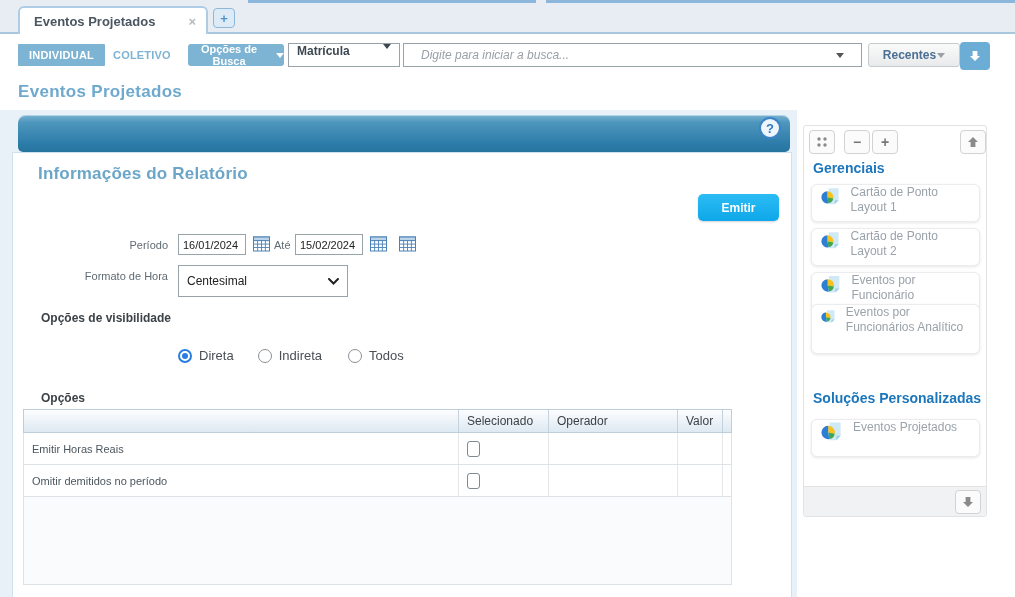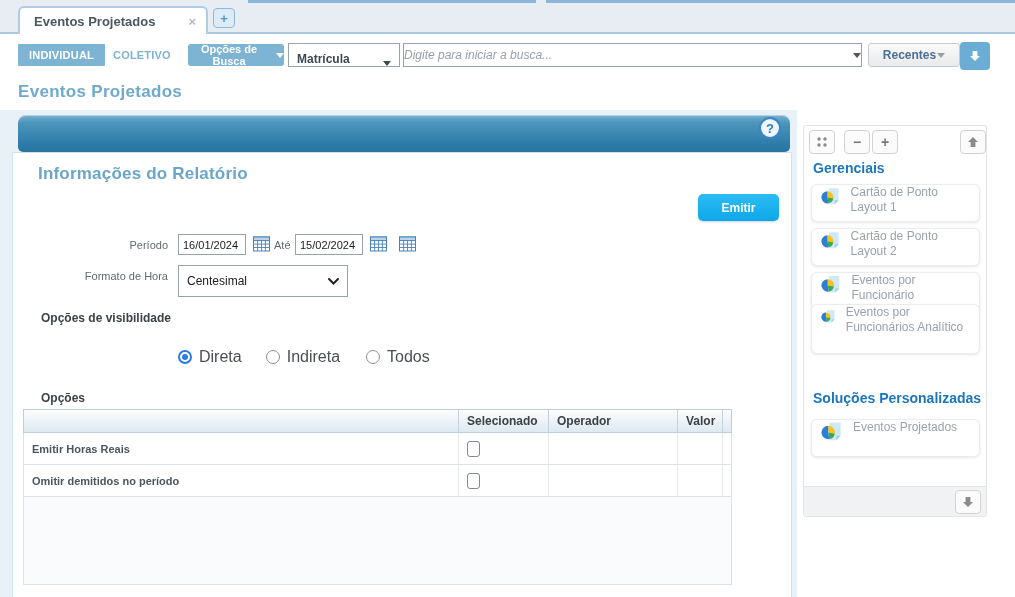--- a/index.html
+++ b/index.html
@@ -26,25 +26,25 @@
   .btn-individual { left:18px; top:10px; width:87px; height:22px; background:#7db3d3; border:none;
                     border-radius:1px; color:#fff; font-size:11px; font-weight:bold; letter-spacing:.2px; cursor:pointer; }
   .lbl-coletivo { left:113px; top:10px; height:22px; line-height:22px; color:#7fb2d3; font-weight:bold;
                   font-size:11px; letter-spacing:.2px; cursor:pointer; }
   .btn-opcoes { left:188px; top:10px; width:96px; height:22px; background:#7db3d3; border:none;
                 border-radius:3px; color:#fff; font-size:11px; font-weight:bold; cursor:pointer;
                 display:flex; align-items:center; justify-content:center; gap:6px; }
   .caret { width:0; height:0; border-left:4px solid transparent; border-right:4px solid transparent;
            border-top:5px solid currentColor; display:inline-block; }
   .combo-matricula { left:288px; top:9px; width:112px; height:24px; background:#fff; border:1px solid #98a2a9;
-                     display:flex; align-items:flex-end; padding:0 8px; font-weight:bold; font-size:12px;
+                     display:flex; align-items:flex-start; padding:0 8px; font-weight:bold; font-size:12px;
                      color:#3d4852; cursor:pointer; }
   .combo-matricula .caret { margin-left:auto; color:#3d4852; }
   .searchbox { left:403px; top:9px; width:459px; height:24px; border:1px solid #98a2a9; background:#fff;
-               display:flex; align-items:center; padding:0 0; }
+               display:flex; align-items:center; padding:0 17px; }
   .searchbox input { flex:1; border:none; outline:none; font-family:"Liberation Sans",sans-serif;
                      font-style:italic; font-size:12px; color:#555; background:transparent; }
   .searchbox input::placeholder { color:#9aa0a6; font-style:italic; }
   .searchbox .caret { color:#555; }
   .btn-recentes { left:868px; top:9px; width:92px; height:24px; background:linear-gradient(#fafafa,#e9eaeb);
                   border:1px solid #c5cacd; border-radius:3px; color:#4c6f95; font-weight:bold; font-size:12px;
                   display:flex; align-items:center; justify-content:center; gap:1px; cursor:pointer; }
   .btn-recentes .caret { color:#9aa0a6; }
   .btn-download { left:960px; top:8px; width:30px; height:28px; background:#6cadd6; border:none;
                   border-radius:4px; display:flex; align-items:center; justify-content:center; cursor:pointer; }
@@ -87,29 +87,29 @@
   .sel-formato svg { margin-left:auto; }
   .bold-label { font-size:12px; font-weight:bold; color:#3c4247; }
   .lbl-visib { left:28px; top:158px; }
   .radio-row { left:165px; top:195px; display:flex; align-items:center; }
   .radio-opt { display:flex; align-items:center; gap:7px; cursor:pointer; }
   .ro-1 { margin-right:24px; } .ro-2 { margin-right:26px; }
   .radio { width:14px; height:14px; border:1px solid #8a9096; border-radius:50%; background:#fff;
            display:inline-block; position:relative; }
   .radio.selected { border:2px solid #2a7de1; }
   .radio.selected::after { content:""; position:absolute; inset:2px; border-radius:50%; background:#2a7de1; }
-  .radio-label { font-size:16px; color:#4a4f54; }
+  .radio-label { font-size:13px; color:#4a4f54; }
   .lbl-opcoes { left:28px; top:238px; }
   .opt-table { left:10px; top:256px; width:709px; }
   .thead { display:flex; height:24px; background:linear-gradient(#fdfdfe,#dde9f2); border:1px solid #bfcedb; }
-  .th { display:flex; align-items:center; padding-left:8px; font-size:12px; font-weight:bold; color:#3c4247;
+  .th { display:flex; align-items:center; padding-left:8px; font-size:12px; font-weight:normal; color:#3c4247;
         border-left:1px solid #c4d2dd; }
   .th:first-child { border-left:none; }
   .c0 { width:434px; } .c1 { width:90px; } .c2 { width:129px; } .c3 { width:45px; } .c4 { flex:1; }
-  .trow { display:flex; height:32px; border:1px solid #dde2e6; border-top:none; background:#fff;font-weight:bold; }
+  .trow { display:flex; height:32px; border:1px solid #dde2e6; border-top:none; background:#fff; }
   .td { display:flex; align-items:center; padding-left:8px; font-size:11px; color:#4c565e;
         border-left:1px solid #e4e8eb; }
   .td:first-child { border-left:none; }
   .checkbox { width:13px; height:16px; border:1px solid #808990; border-radius:3px; background:#fff;
               margin-left:0; cursor:pointer; }
   .tempty { height:88px; border:1px solid #dde2e6; border-top:none; background:#fafbfd; }
 
   
   .sidebar { position:absolute; left:803px; top:15px; width:184px; height:392px; background:#fff;
              border:1px solid #e1e3e5; border-radius:3px; }

